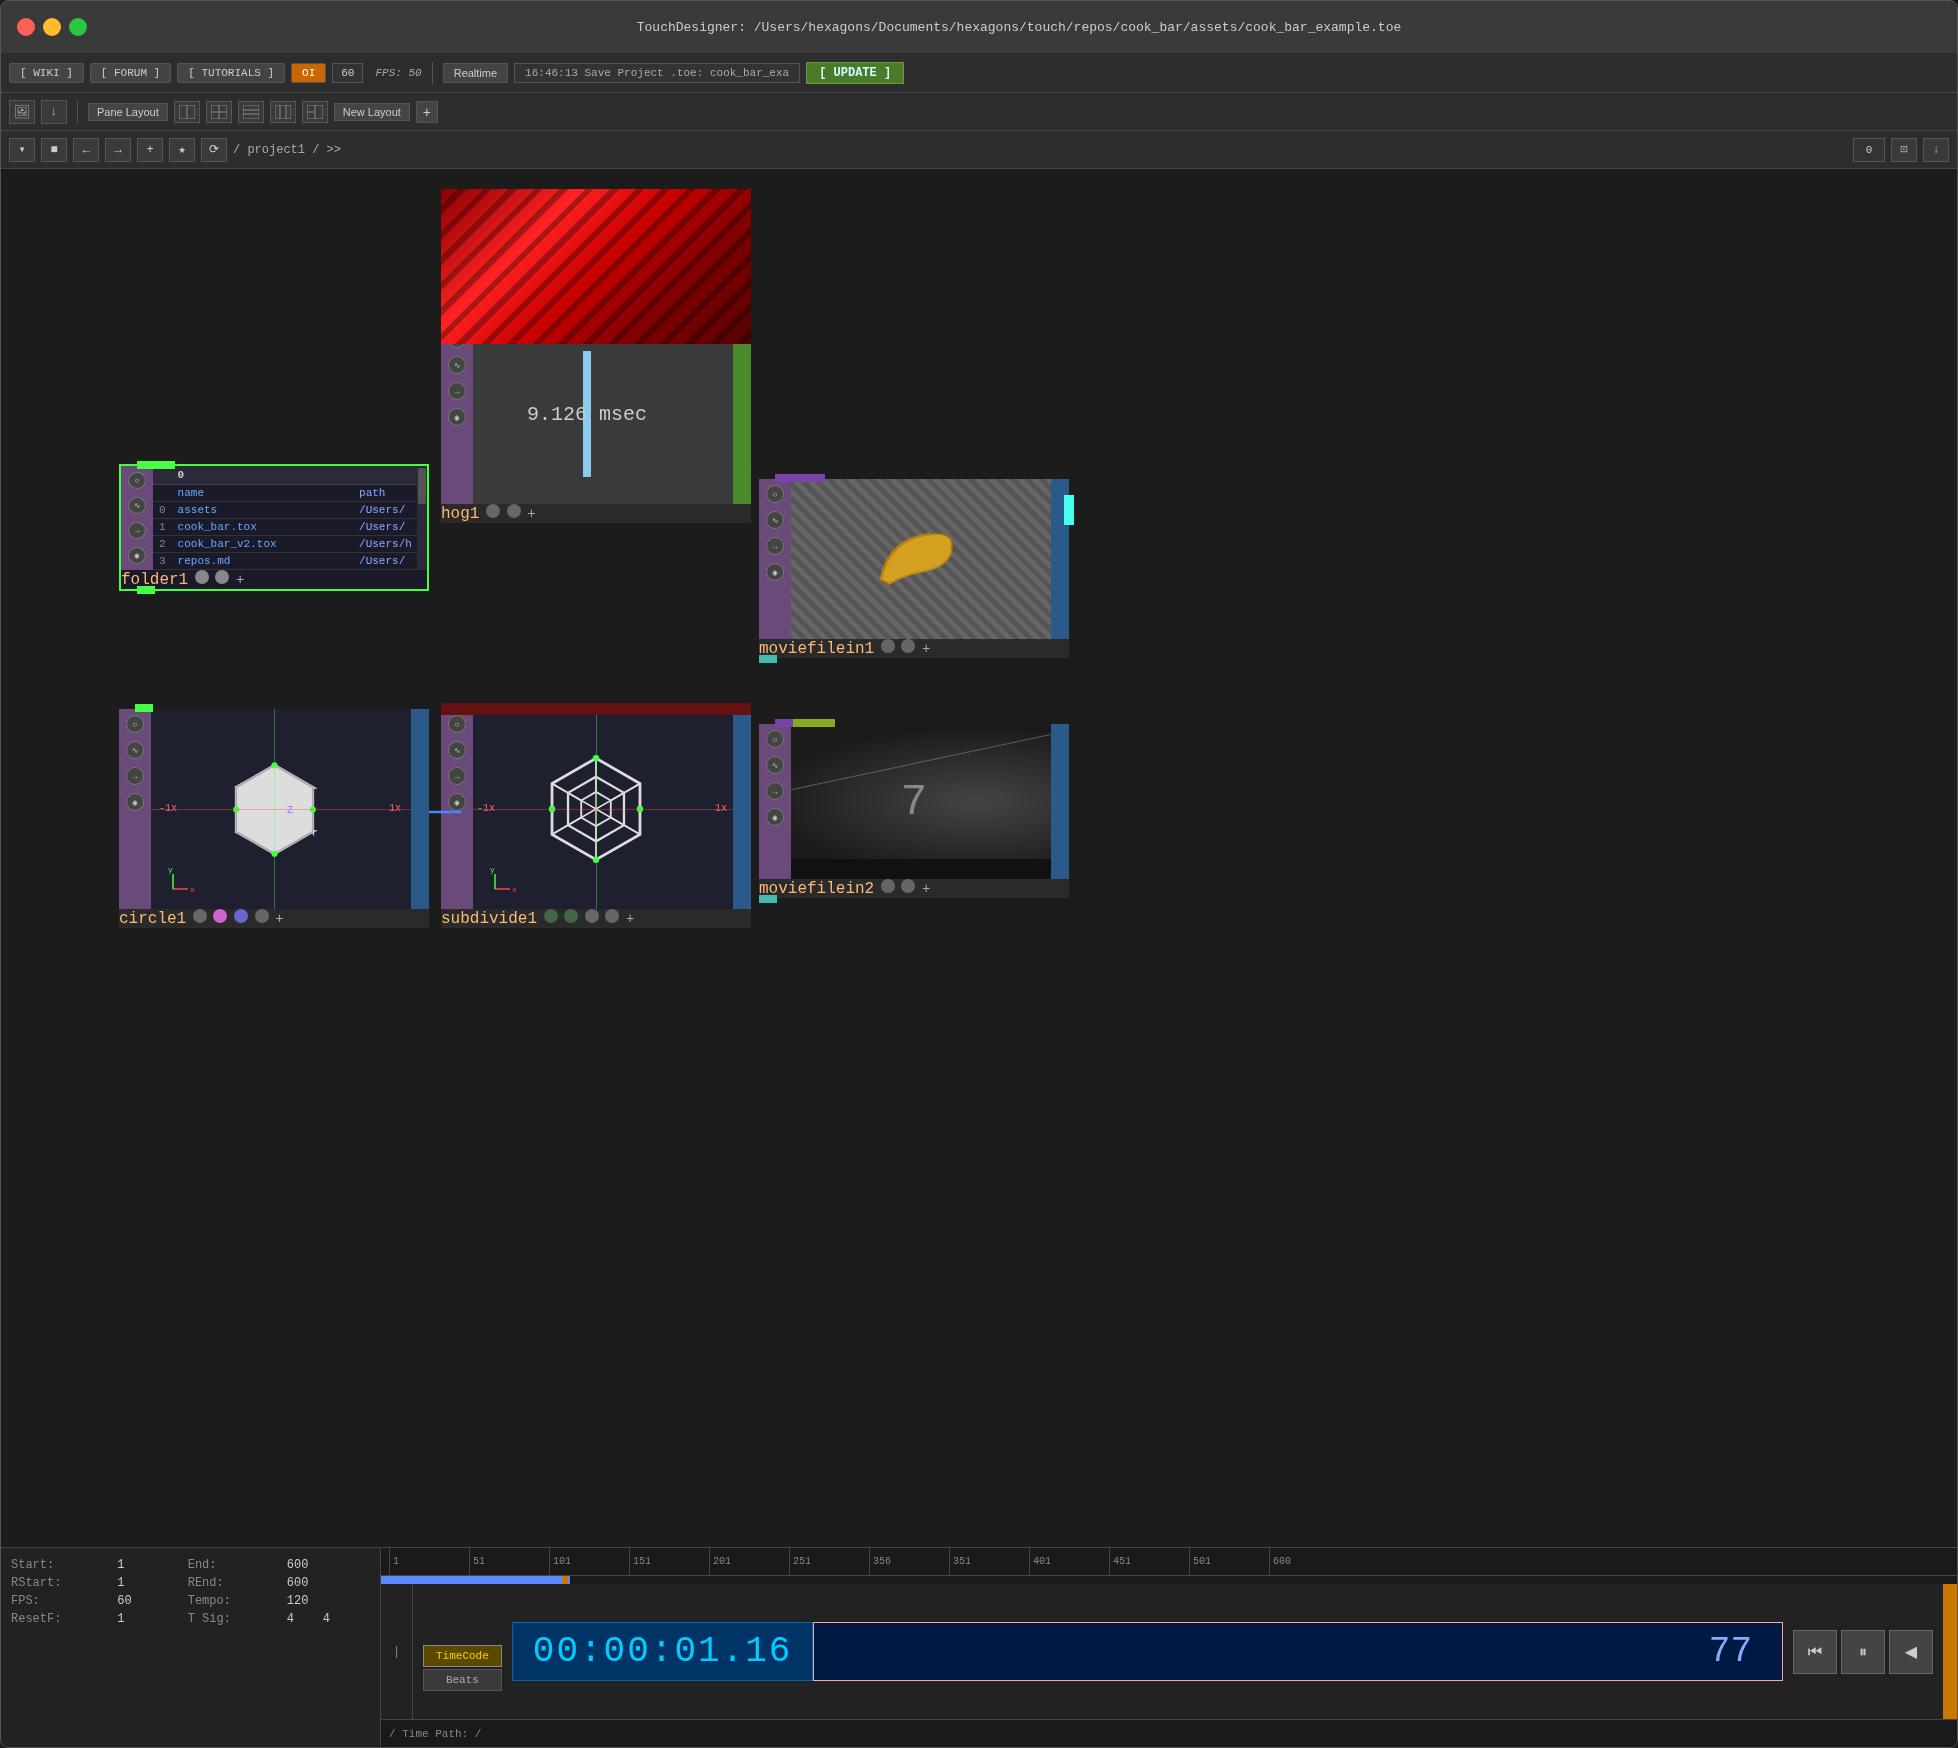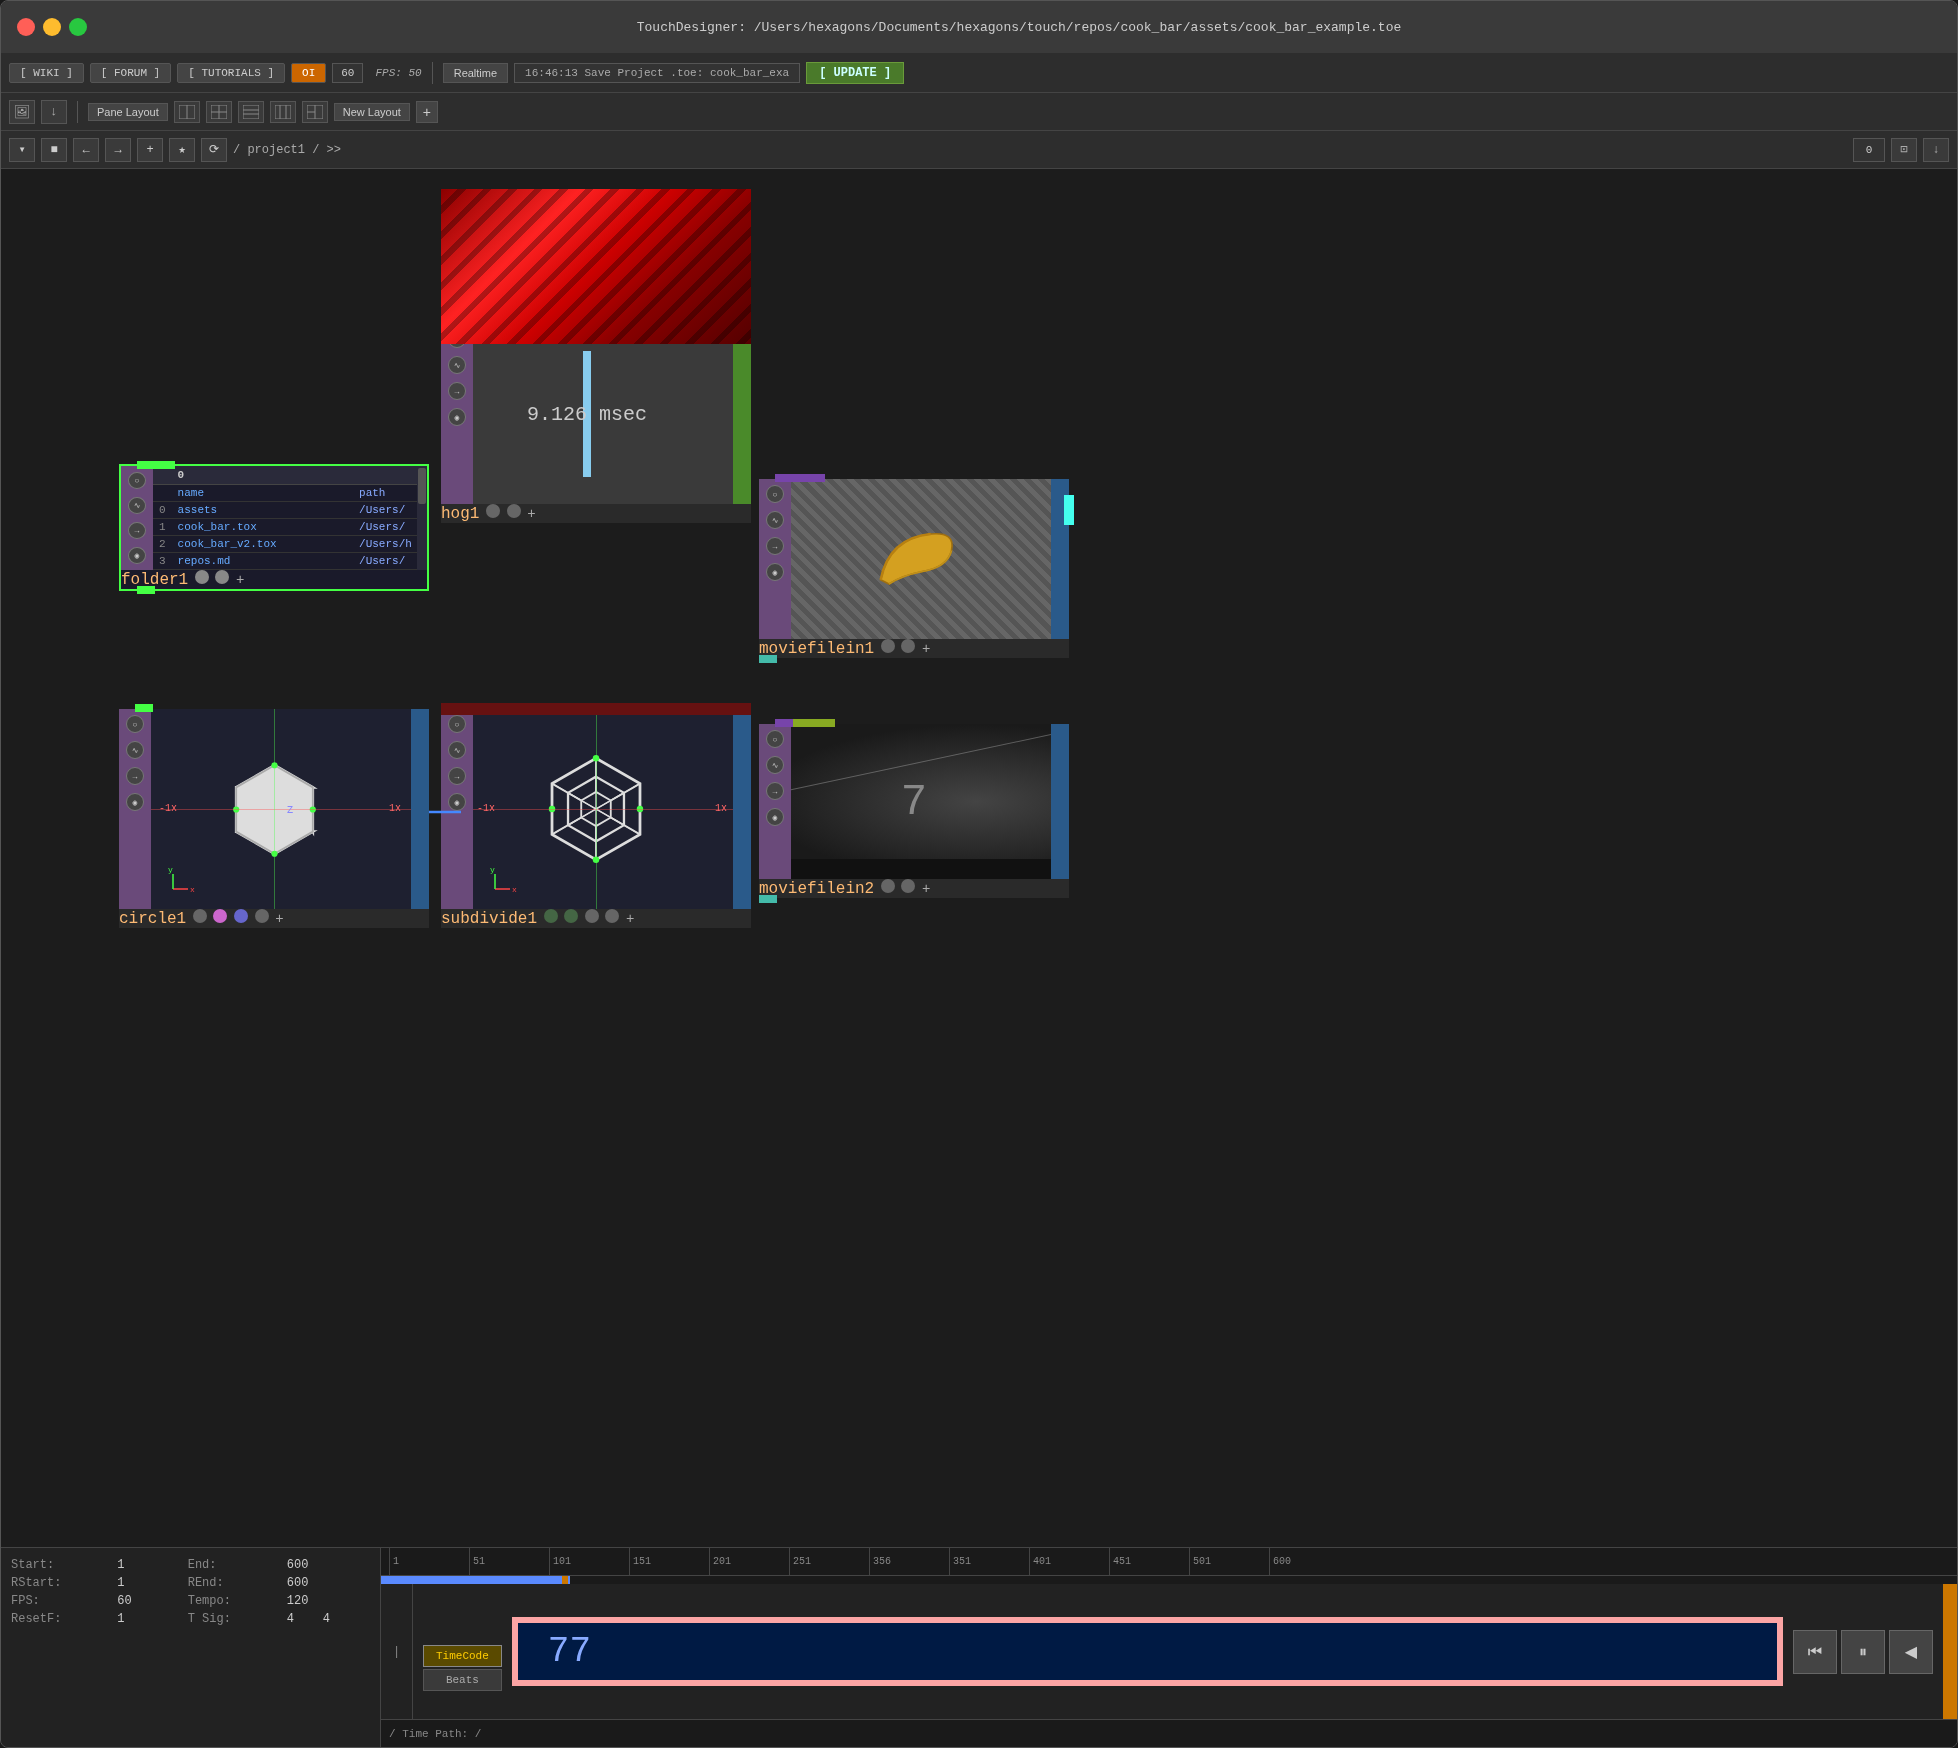--- a/index.html
+++ b/index.html
@@ -375,23 +375,23 @@
       padding: 8px 20px;
       border: 1px solid #0066aa;
       letter-spacing: 2px;
     }
     .frame-display {
       background: #001a44;
       color: #88aaff;
       font-size: 36px;
       font-family: 'Courier New', monospace;
       padding: 8px 30px;
-      border: 6px solid #fca5a5;
+      border: 1px solid #fca5a5;
       flex: 1;
-      text-align: left;
+      text-align: right;
     }
     .transport-btns {
       display: flex;
       gap: 4px;
       padding: 0 10px;
     }
     .trans-btn {
       background: #444;
       border: 1px solid #666;
       color: #ccc;
@@ -899,20 +899,21 @@
       </div>
 
       <div class="transport-area">
         <div class="transport-left">
           <span style="color:#888; font-size:12px;">|</span>
         </div>
         <div class="timecode-section">
           <button class="tc-btn">TimeCode</button>
           <button class="beats-btn">Beats</button>
         </div>
+        <div class="timecode-display">00:00:01.16</div>
         <div class="frame-display">77</div>
         <div class="transport-btns">
           <button class="trans-btn">⏮</button>
           <button class="trans-btn">⏸</button>
           <button class="trans-btn">◀</button>
         </div>
 
         <div style="width:14px; height:100%; background:#cc7700; margin-left:auto;"></div>
       </div>
 

